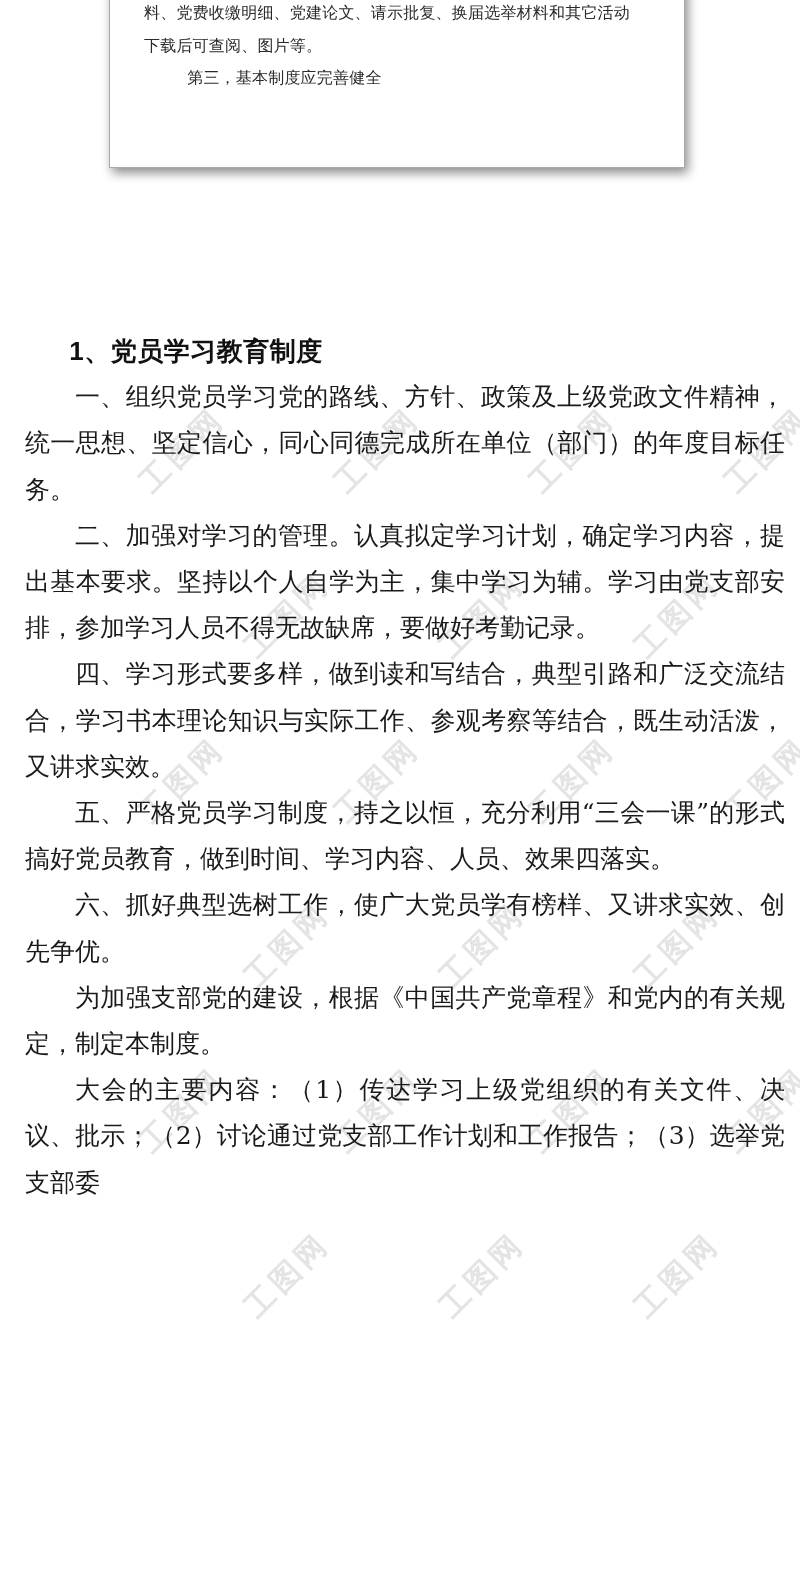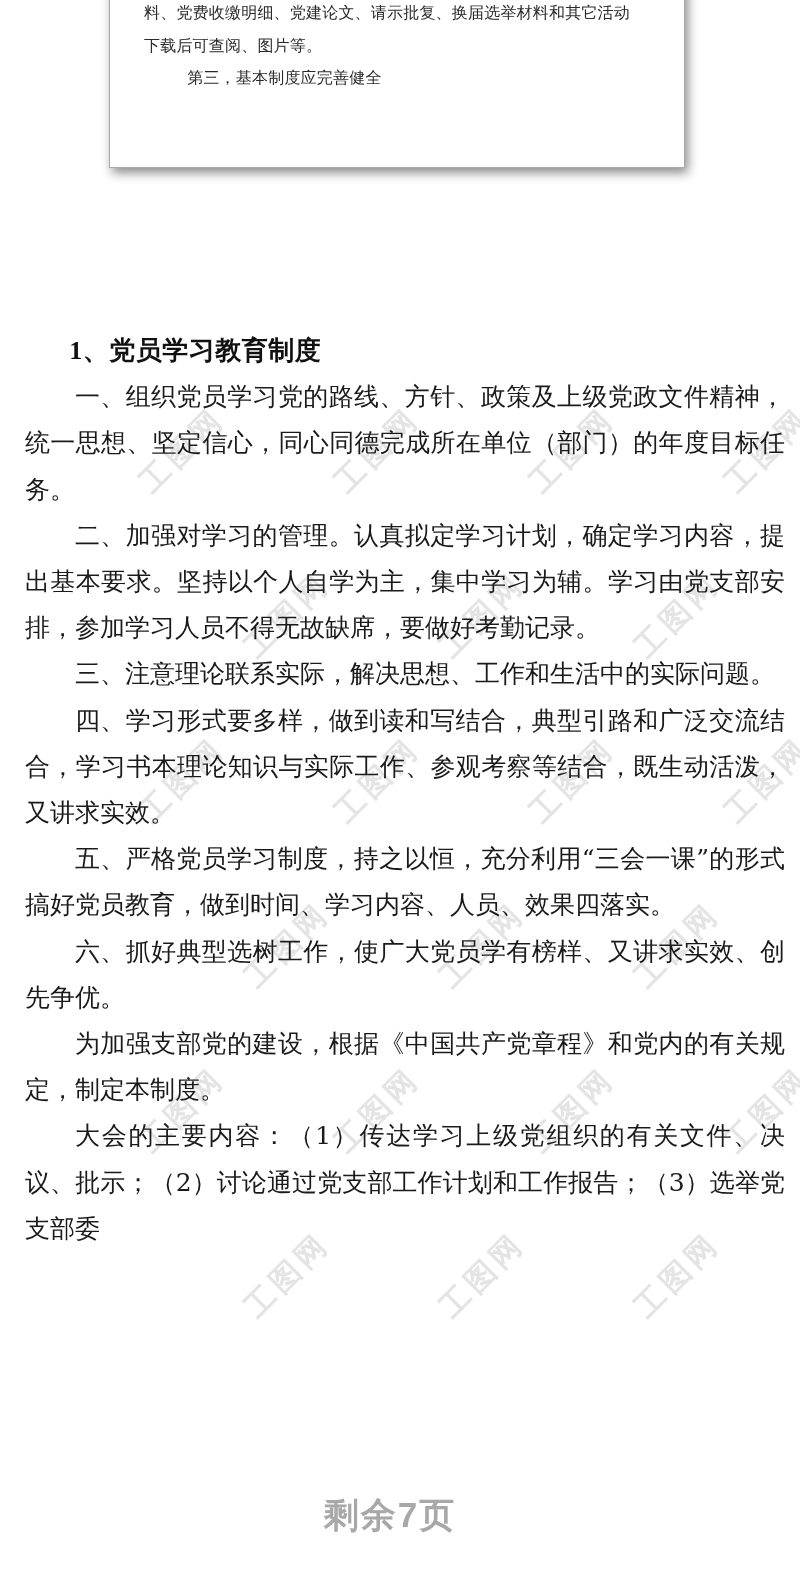--- a/index.html
+++ b/index.html
@@ -61,21 +61,21 @@
     font-size: 25px;
     line-height: 46.2px;
   }
   .doc-body p {
     margin: 0;
     text-indent: 2em;
     text-align: justify;
   }
   .doc-body h2 {
     margin: 0;
-    font-family: Liberation Serif, serif;
+    font-family: Liberation Sans, sans-serif;
     font-size: 26px;
     font-weight: 700;
     line-height: 46.2px;
     text-indent: 1.7em;
     letter-spacing: 0.5px;
     color: #111111;
   }
 
   
   .footer-notice {
@@ -128,25 +128,23 @@
   <div class="preview-card">
       <div class="card-line">料、党费收缴明细、党建论文、请示批复、换届选举材料和其它活动</div>
       <div class="card-line">下载后可查阅、图片等。</div>
       <div class="card-line indent">第三，基本制度应完善健全</div>
     </div>
 
   <div class="doc-body">
       <h2>1、党员学习教育制度</h2>
       <p>一、组织党员学习党的路线、方针、政策及上级党政文件精神，统一思想、坚定信心，同心同德完成所在单位（部门）的年度目标任务。</p>
       <p>二、加强对学习的管理。认真拟定学习计划，确定学习内容，提出基本要求。坚持以个人自学为主，集中学习为辅。学习由党支部安排，参加学习人员不得无故缺席，要做好考勤记录。</p>
-      <p>三、注意理论联系实际，解决思想、工作和生活中的实际问题。</p>
       <p>四、学习形式要多样，做到读和写结合，典型引路和广泛交流结合，学习书本理论知识与实际工作、参观考察等结合，既生动活泼，又讲求实效。</p>
       <p>五、严格党员学习制度，持之以恒，充分利用“三会一课”的形式搞好党员教育，做到时间、学习内容、人员、效果四落实。</p>
       <p>六、抓好典型选树工作，使广大党员学有榜样、又讲求实效、创先争优。</p>
       <p>为加强支部党的建设，根据《中国共产党章程》和党内的有关规定，制定本制度。</p>
       <p>大会的主要内容：（1）传达学习上级党组织的有关文件、决议、批示；（2）讨论通过党支部工作计划和工作报告；（3）选举党支部委</p>
     </div>
 
   <div class="footer-notice">
-    <span>剩余7页</span>
   </div>
 
 </div>
 
 </body></html>

